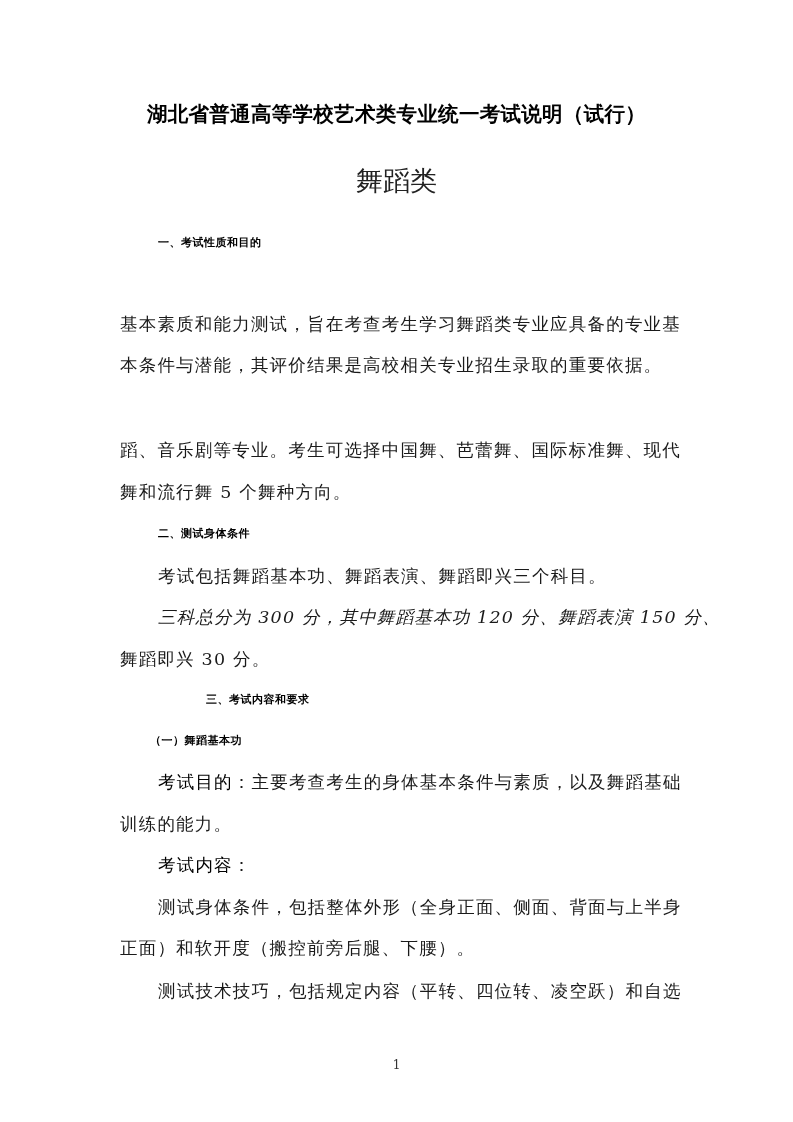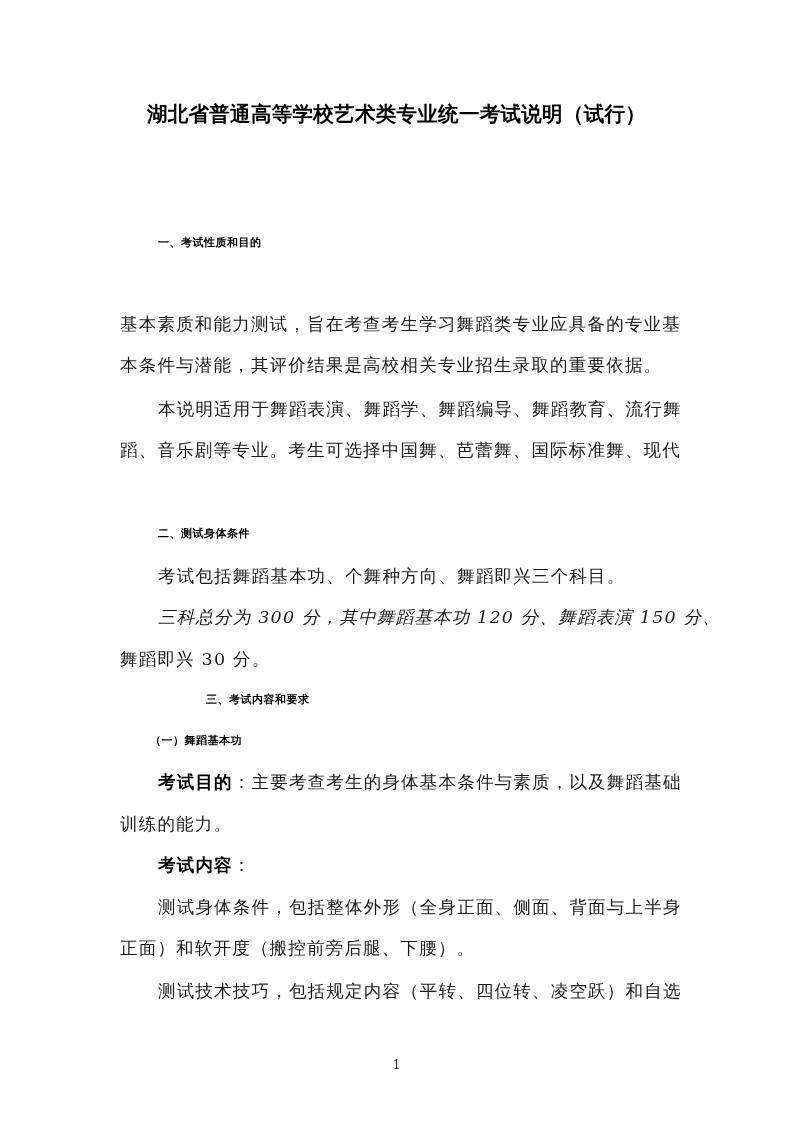--- a/index.html
+++ b/index.html
@@ -8,40 +8,41 @@
   .page { position:absolute; left:0; top:0; width:793px; height:1028px; background:#fff; }
   .title { position:absolute; top:100px; left:0; width:793px; text-align:center;
            font-family:"DejaVu Sans","Liberation Sans",sans-serif; font-weight:bold;
            font-size:20.5px; letter-spacing:0.3px; color:#000; }
   .subtitle { position:absolute; top:163px; left:0; width:793px; text-align:center;
               font-size:27px; color:#222; font-weight:normal; }
   .line { position:absolute; left:120px; width:553px; font-size:17.5px; line-height:22px;
           white-space:nowrap; letter-spacing:1.2px; color:#1a1a1a; }
   .indent { left:158px; width:515px; }
   .h { font-family:"DejaVu Sans","Liberation Sans",sans-serif; font-weight:bold; font-size:11px; letter-spacing:0.5px; color:#000; }
-  .b { font-family:"DejaVu Sans","Liberation Sans",sans-serif; font-weight:bold; color:#000; }
+  .b { font-family:"DejaVu Sans","Liberation Sans",sans-serif; font-weight:normal; color:#000; }
   .justify { text-align:justify; text-align-last:justify; }
   .pagenum { position:absolute; top:1058px; left:0; width:793px; text-align:center;
              font-size:12px; color:#333; }
 </style>
 </head>
 <body>
 
 <div class="page">
 
   <div class="title">湖北省普通高等学校艺术类专业统一考试说明（试行）</div>
+  <div class="subtitle">舞蹈类</div>
 
   <div class="line indent h" style="top:232px;">一、考试性质和目的</div>
   <div class="line justify" style="top:313px;font-family:Liberation Serif, serif;">基本素质和能力测试，旨在考查考生学习舞蹈类专业应具备的专业基</div>
   <div class="line" style="top:354px;">本条件与潜能，其评价结果是高校相关专业招生录取的重要依据。</div>
-  <div class="line indent justify" style="top:398px;">本说明适用于舞蹈表演、舞蹈学、舞蹈编导、舞蹈教育、流行舞</div>
   <div class="line justify" style="top:439px;">蹈、音乐剧等专业。考生可选择中国舞、芭蕾舞、国际标准舞、现代</div>
+  <div class="line" style="top:481px;">舞和流行舞 5 个舞种方向。</div>
 
   <div class="line indent h" style="top:523px;">二、测试身体条件</div>
-  <div class="line indent" style="top:565px;">考试包括舞蹈基本功、个舞种方向、舞蹈即兴三个科目。</div>
+  <div class="line indent" style="top:565px;">考试包括舞蹈基本功、舞蹈表演、舞蹈即兴三个科目。</div>
   <div class="line indent justify" style="top:606px;font-style:italic;">三科总分为 300 分，其中舞蹈基本功 120 分、舞蹈表演 150 分、</div>
   <div class="line" style="top:648px;">舞蹈即兴 30 分。</div>
 
   <div class="line indent h" style="top:689px;margin-left:48px;">三、考试内容和要求</div>
   <div class="line h" style="top:730px; left:150px;">（一）舞蹈基本功</div>
 
   <div class="line indent justify" style="top:771px;">
     <span class="b">考试目的</span><span>：主要考查考生的身体基本条件与素质，以及舞蹈基础</span>
   </div>
   <div class="line" style="top:813px;">训练的能力。</div>

